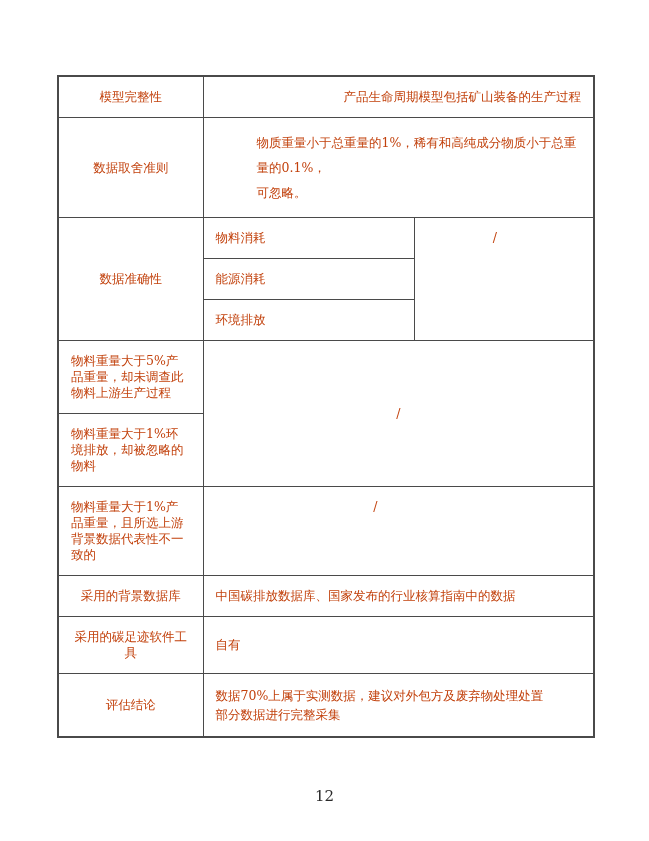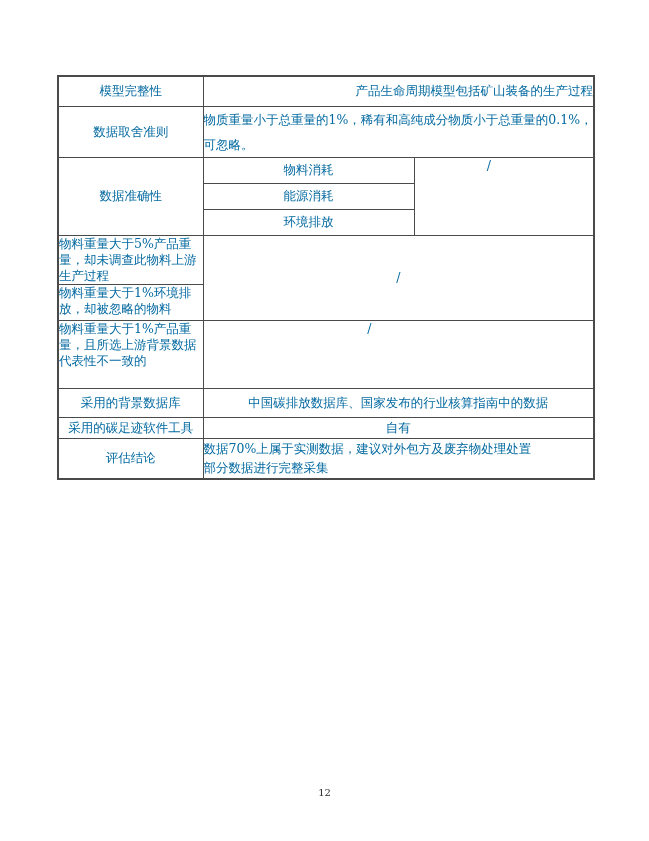--- a/index.html
+++ b/index.html
@@ -23,53 +23,53 @@
     top: 75px;
     width: 536px;
     border-collapse: collapse;
     table-layout: fixed;
     border: 2px solid #4a4a4a;
   }
   table.eval-table td {
     border: 1px solid #4a4a4a;
     font-size: 12.5px;
     line-height: 16px;
-    padding: 0;
+    padding: 12px;
     overflow: hidden;
-    color: #0369a1;
+    color: #c2410c;
   }
   
   
   td.hdr {
     text-align: center;
     vertical-align: middle;
   }
   td.hdr-lefttop {
     text-align: left;
     vertical-align: top;
     padding: 1px 1px 0 2px;
     margin-left: 6px;
   }
   
   td.val-center {
-    text-align: center;
     vertical-align: middle;
   }
   td.val-left {
     text-align: right;
     vertical-align: middle;
     padding-left: 6px;
   }
   td.val-left-flush {
     text-align: left;
     vertical-align: middle;
     padding-left: 2px;
   }
   td.val-left-flush .line {
     line-height: 25px;
+    margin-left: 41px;
   }
   
   td.slash-top {
     text-align: center;
     vertical-align: top;
     padding-top: 2px;
   }
   td.slash-top.col3 { padding-right: 30px; }
   td.slash-mid {
     text-align: center;
@@ -83,21 +83,21 @@
     vertical-align: middle;
   }
   td.conclusion-cell .line { line-height: 19px; }
   td.conclusion-cell .line2 { padding-right: 86px; }
   .page-number {
     position: absolute;
     left: 0;
     right: 0;
     top: 787px;
     text-align: center;
-    font-size: 10px;
+    font-size: 15px;
     color: #2a2a2a;
   }
 </style>
 </head>
 <body>
 
 <div class="page">
 
   <table class="eval-table">
     <colgroup>

